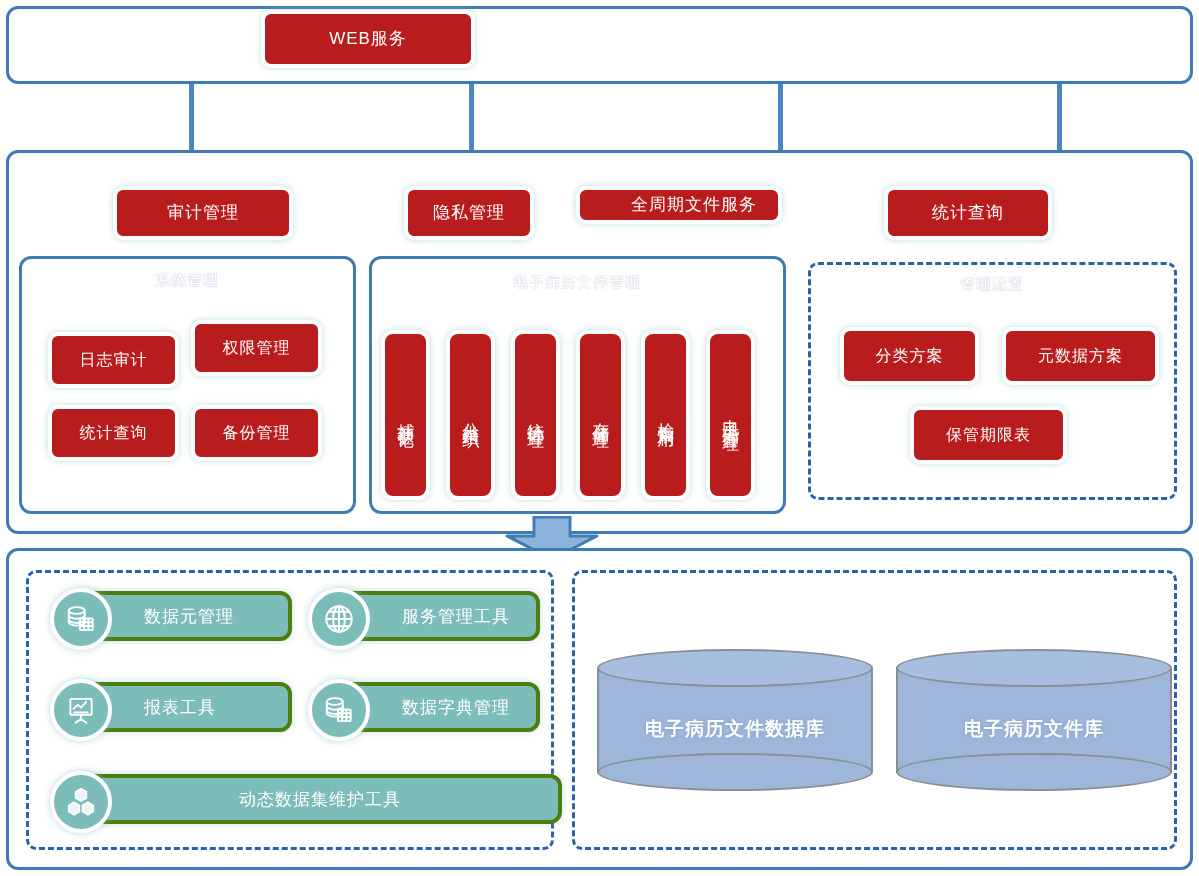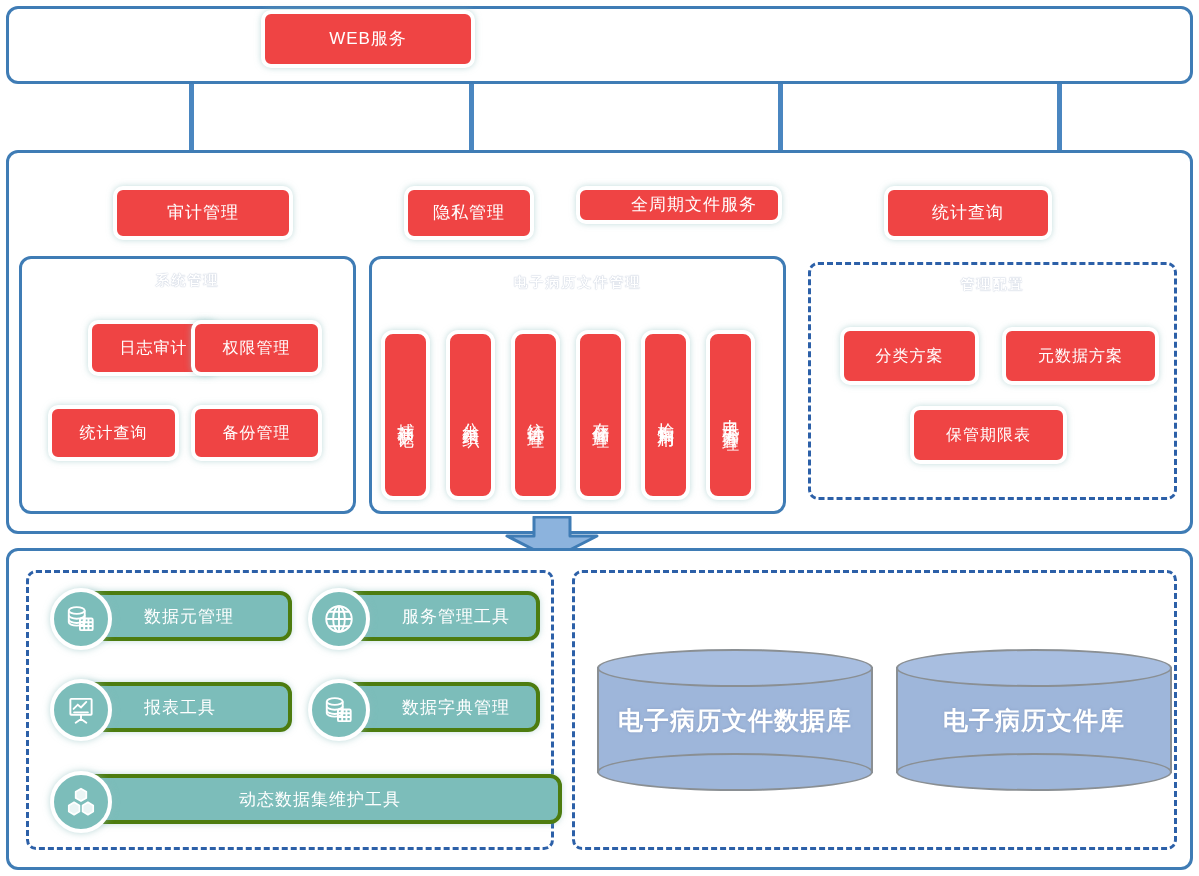--- a/index.html
+++ b/index.html
@@ -21,21 +21,21 @@
     background:#ffffff;
   }
   .panel.dashed{
     border:3px dashed #2c60a8;
     border-radius:10px;
   }
 
   
   .chip{
     position:absolute;
-    background:#ef4444;
+    background:#b91c1c;
     border:4px solid #ffffff;
     border-radius:10px;
     box-sizing:border-box;
     color:#ffffff;
     display:flex;align-items:center;justify-content:center;
     text-align:center;
     font-size:17px;
     letter-spacing:1px;
     box-shadow:0 0 6px rgba(140,190,190,.55);
     line-height:1.25;
@@ -127,23 +127,23 @@
     box-sizing:border-box;
   }
   .cyl .bottom{
     position:absolute;left:0;bottom:0;width:100%;height:38px;
     background:#9eb6da;
     border:2px solid #8a8f93;
     border-radius:50%;
     box-sizing:border-box;
   }
   .cyl .label{
-    position:absolute;left:0;top:0;width:100%;height:100%;
+    position:absolute;left:0;top:9px;width:100%;height:100%;
     display:flex;align-items:center;justify-content:center;
-    color:#ffffff;font-size:25px;font-weight:bold;letter-spacing:1px;
+    color:#ffffff;font-size:19px;font-weight:bold;letter-spacing:1px;
     z-index:5;
     text-shadow:0 0 3px rgba(120,140,180,.6);
   }
 </style>
 </head>
 <body>
 
 <div class="stage">
 
   <div class="panel" style="left:6px;top:6px;width:1187px;height:78px;"></div>
@@ -166,21 +166,21 @@
   <div class="panel" style="left:6px;top:150px;width:1187px;height:384px;"></div>
 
   <div class="chip" style="left:113px;top:186px;width:180px;height:54px;">审计管理</div>
   <div class="chip" style="left:404px;top:186px;width:130px;height:54px;">隐私管理</div>
   <div class="chip" style="left:576px;top:186px;width:206px;height:38px;padding-left:30px;">全周期文件服务</div>
   <div class="chip" style="left:884px;top:186px;width:168px;height:54px;">统计查询</div>
 
   <div class="panel" style="left:19px;top:256px;width:337px;height:258px;"></div>
   <div class="group-title" style="left:19px;top:272px;width:337px;">系统管理</div>
 
-  <div class="chip small" style="left:48px;top:320px;width:131px;height:56px;margin-left:40px;">日志审计</div>
+  <div class="chip small" style="left:48px;top:332px;width:131px;height:56px;">日志审计</div>
   <div class="chip small" style="left:191px;top:320px;width:131px;height:56px;">权限管理</div>
   <div class="chip small" style="left:48px;top:405px;width:131px;height:56px;">统计查询</div>
   <div class="chip small" style="left:191px;top:405px;width:131px;height:56px;">备份管理</div>
 
   <div class="panel" style="left:369px;top:256px;width:417px;height:258px;"></div>
   <div class="group-title" style="left:369px;top:274px;width:417px;">电子病历文件管理</div>
 
   <div class="chip vert" style="left:381px;top:330px;width:49px;height:170px;">捕获登记</div>
   <div class="chip vert" style="left:446px;top:330px;width:49px;height:170px;">分类组织</div>
   <div class="chip vert" style="left:511px;top:330px;width:49px;height:170px;">统计管理</div>

